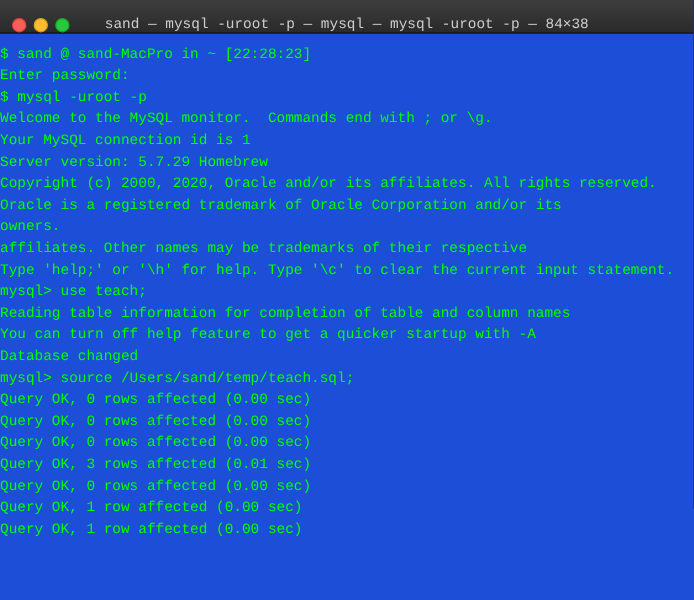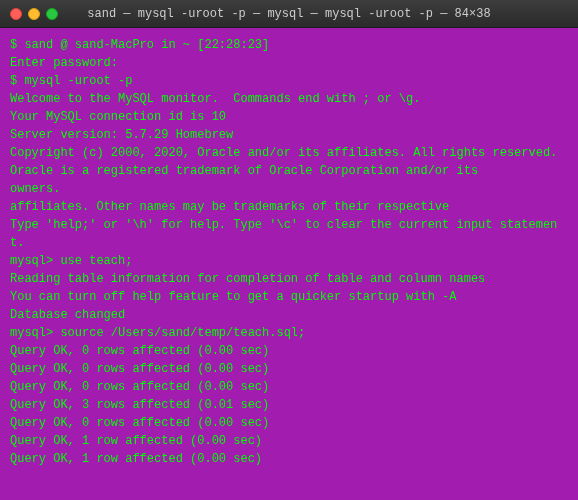--- a/index.html
+++ b/index.html
@@ -16,21 +16,21 @@
       flex-direction: column;
       font-family: 'Menlo', 'Monaco', 'Courier New', monospace;
       font-size: 12px;
       overflow: hidden;
     }
 
     .title-bar {
       background: linear-gradient(to bottom, #3d3d3d, #2a2a2a);
       height: 28px;
       display: flex;
-      align-items: center;
+      align-items: flex-end;
       justify-content: center;
       position: relative;
       border-bottom: 1px solid #1a1a1a;
       flex-shrink: 0;
     }
 
     .traffic-lights {
       position: absolute;
       left: 10px;
       display: flex;
@@ -49,22 +49,22 @@
     .tl-maximize { background: #28c840; border: 1px solid #14a820; }
 
     .title-text {
       color: #cccccc;
       font-size: 12px;
       font-family: 'Menlo', 'Monaco', 'Courier New', monospace;
     }
 
     .terminal-body {
       flex: 1;
-      background: #a21caf;
-      padding: 8px 10px;
+      background: #1d4ed8;
+      padding: 8px 0;
       overflow-y: auto;
       color: #00ff00;
       line-height: 1.5;
     }
 
     .line {
       white-space: pre-wrap;
       word-break: break-all;
     }
     .green-text { color: #00ff00; }
@@ -90,21 +90,21 @@
     <div class="traffic-light tl-maximize"></div>
   </div>
   <span class="title-text">sand — mysql -uroot -p — mysql — mysql -uroot -p — 84×38</span>
 </div>
 
 <div class="terminal-body" id="terminal-output">
 <div class="line green-text">$ sand @ sand-MacPro in ~ [22:28:23]</div>
     <div class="line green-text">Enter password:</div>
     <div class="line green-text">$ mysql -uroot -p</div>
     <div class="line green-text">Welcome to the MySQL monitor.  Commands end with ; or \g.</div>
-    <div class="line green-text">Your MySQL connection id is 10</div>
+    <div class="line green-text">Your MySQL connection id is 1</div>
     <div class="line green-text">Server version: 5.7.29 Homebrew</div>
     <div class="line green-text"></div>
     <div class="line green-text">Copyright (c) 2000, 2020, Oracle and/or its affiliates. All rights reserved.</div>
     <div class="line green-text"></div>
     <div class="line green-text">Oracle is a registered trademark of Oracle Corporation and/or its</div>
     <div class="line green-text">owners.</div>
     <div class="line green-text">affiliates. Other names may be trademarks of their respective</div>
     <div class="line green-text"></div>
     <div class="line green-text">Type 'help;' or '\h' for help. Type '\c' to clear the current input statement.</div>
     <div class="line green-text"></div>

